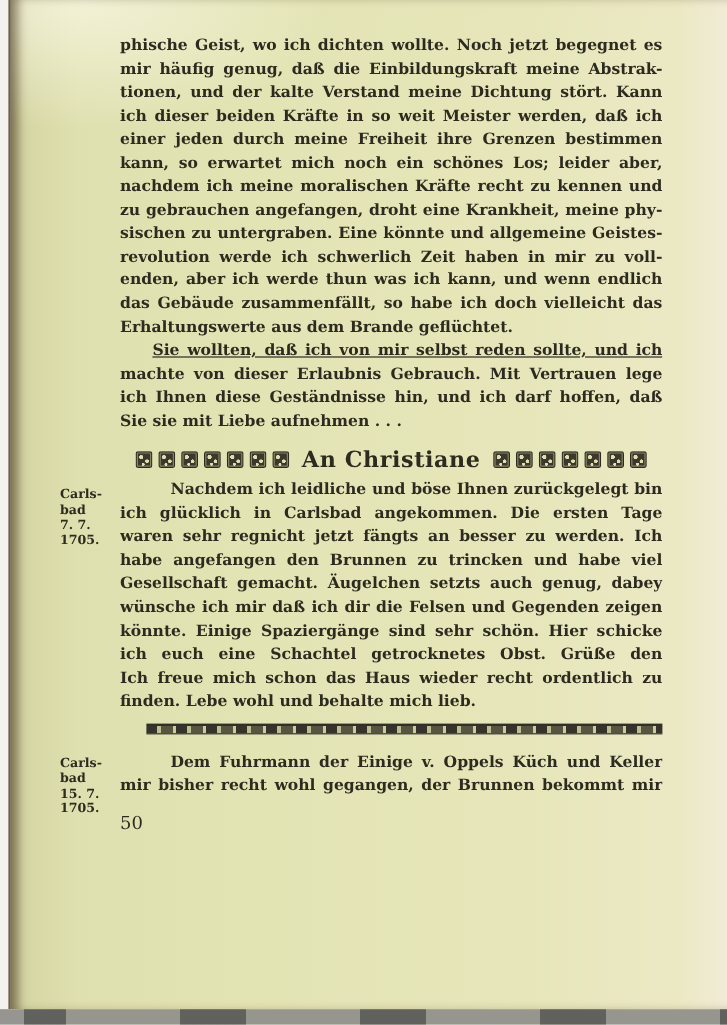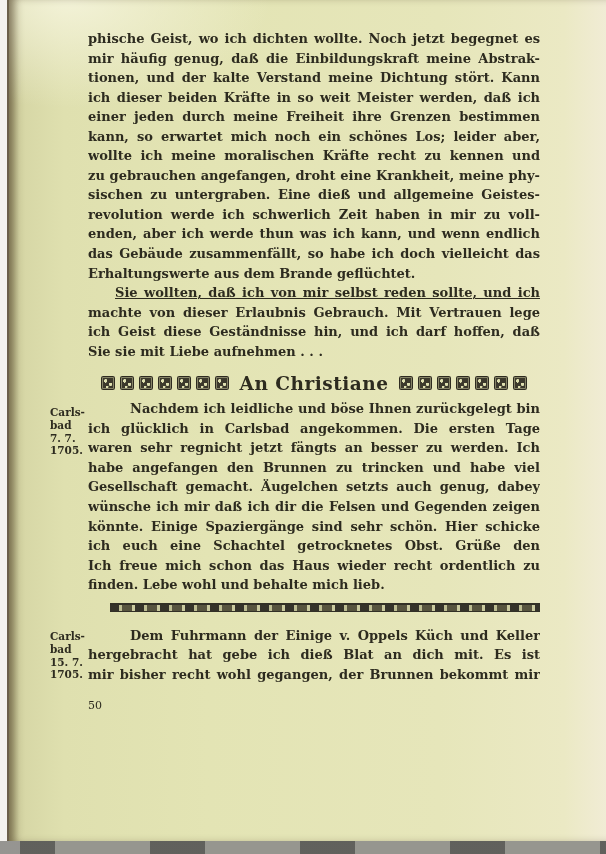--- a/index.html
+++ b/index.html
@@ -21,21 +21,21 @@
   }
 
   .bottom-band{
     position:absolute;left:0;bottom:0;width:606px;height:13px;
     background:
       repeating-linear-gradient(90deg, rgba(10,10,10,.38) 0 55px, rgba(10,10,10,0) 55px 150px),
       linear-gradient(90deg,#eceae4 0 20px,#96968f 20px 100%);
   }
 
   .text-col{
-    position:absolute;left:88px;top:29px;width:452px;
+    position:absolute;left:100px;top:29px;width:452px;
     color:#2d2b1f;font-size:13px;line-height:19.55px;font-weight:700;
   }
 
   .line{
     text-align:justify;text-align-last:justify;text-justify:inter-word;
     max-height:19.55px;overflow:hidden;
   }
   .line-last{text-align:right;text-align-last:left;}
 
   .para2 .line:first-child{text-indent:27px;text-decoration:underline;}
@@ -66,21 +66,21 @@
   }
 
   .margin-note{
     position:absolute;width:52px;left:50px;text-align:left;
     font-size:10.5px;line-height:12.8px;font-weight:700;color:#2d2b1f;
   }
   #note1{top:406px;}
   #note2{top:630px;}
 
   .page-number{
-    margin-top:12px;font-weight:400;font-size:11px;
+    margin-top:12px;font-weight:400;font-size:15px;
     text-align:right;text-align-last:left;
   }
 </style>
 </head>
 <body>
 
 <div class="scan">
   <div class="paper"></div>
 
   <div class="margin-note" id="note1">
@@ -99,33 +99,33 @@
 
   <div class="text-col">
 
     <div class="para para1">
         <div class="line">phische Geist, wo ich dichten wollte. Noch jetzt begegnet es</div>
         <div class="line">mir häufig genug, daß die Einbildungskraft meine Abstrak-</div>
         <div class="line">tionen, und der kalte Verstand meine Dichtung stört. Kann</div>
         <div class="line">ich dieser beiden Kräfte in so weit Meister werden, daß ich</div>
         <div class="line">einer jeden durch meine Freiheit ihre Grenzen bestimmen</div>
         <div class="line">kann, so erwartet mich noch ein schönes Los; leider aber,</div>
-        <div class="line">wollte ich meine moralischen Kräfte recht zu kennen und</div>
+        <div class="line">nachdem ich meine moralischen Kräfte recht zu kennen und</div>
         <div class="line">zu gebrauchen angefangen, droht eine Krankheit, meine phy-</div>
-        <div class="line">sischen zu untergraben. Eine dieß und allgemeine Geistes-</div>
+        <div class="line">sischen zu untergraben. Eine könnte und allgemeine Geistes-</div>
         <div class="line">revolution werde ich schwerlich Zeit haben in mir zu voll-</div>
         <div class="line">enden, aber ich werde thun was ich kann, und wenn endlich</div>
         <div class="line">das Gebäude zusammenfällt, so habe ich doch vielleicht das</div>
         <div class="line line-last">Erhaltungswerte aus dem Brande geflüchtet.</div>
       </div>
 
     <div class="para para2">
         <div class="line">Sie wollten, daß ich von mir selbst reden sollte, und ich</div>
         <div class="line">machte von dieser Erlaubnis Gebrauch. Mit Vertrauen lege</div>
-        <div class="line">ich Geist diese Geständnisse hin, und ich darf hoffen, daß</div>
+        <div class="line">ich Ihnen diese Geständnisse hin, und ich darf hoffen, daß</div>
         <div class="line line-last">Sie sie mit Liebe aufnehmen . . .</div>
       </div>
 
     <div class="heading-row">
       <div class="ornament-group">
           <span class="ornament"></span>
           <span class="ornament"></span>
           <span class="ornament"></span>
           <span class="ornament"></span>
           <span class="ornament"></span>
@@ -154,21 +154,20 @@
         <div class="line">könnte. Einige Spaziergänge sind sehr schön. Hier schicke</div>
         <div class="line">ich euch eine Schachtel getrocknetes Obst. Grüße den Kleinen.</div>
         <div class="line">Ich freue mich schon das Haus wieder recht ordentlich zu</div>
         <div class="line line-last">finden. Lebe wohl und behalte mich lieb.</div>
       </div>
 
     <div class="divider"></div>
 
     <div class="para letter">
         <div class="line">Dem Fuhrmann der Einige v. Oppels Küch und Keller</div>
-        <div class="line">hergebracht hat gebe ich dieß Blat an dich mit. Es ist</div>
         <div class="line">mir bisher recht wohl gegangen, der Brunnen bekommt mir</div>
       </div>
 
     <div class="page-number">50</div>
 
   </div>
 
   <div class="bottom-band"></div>
 </div>
 

